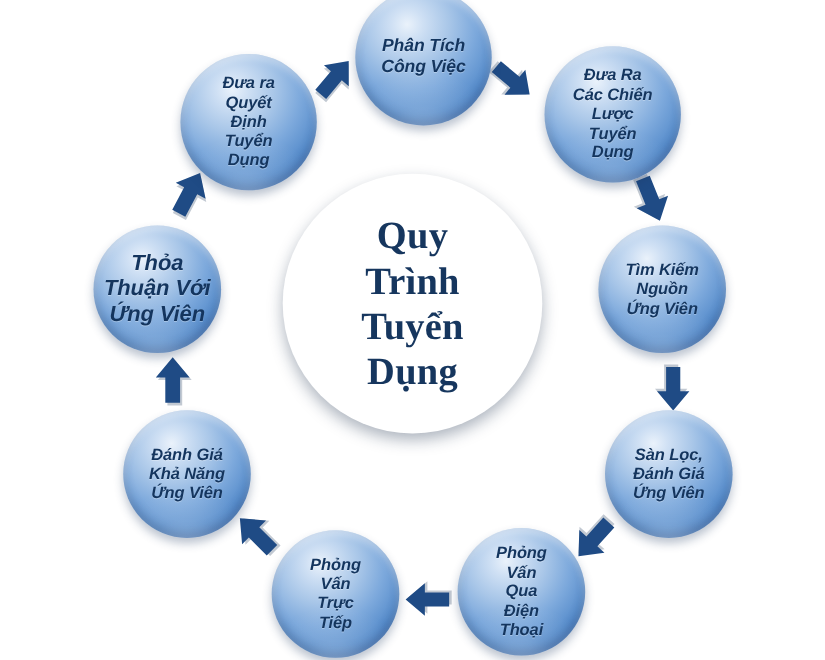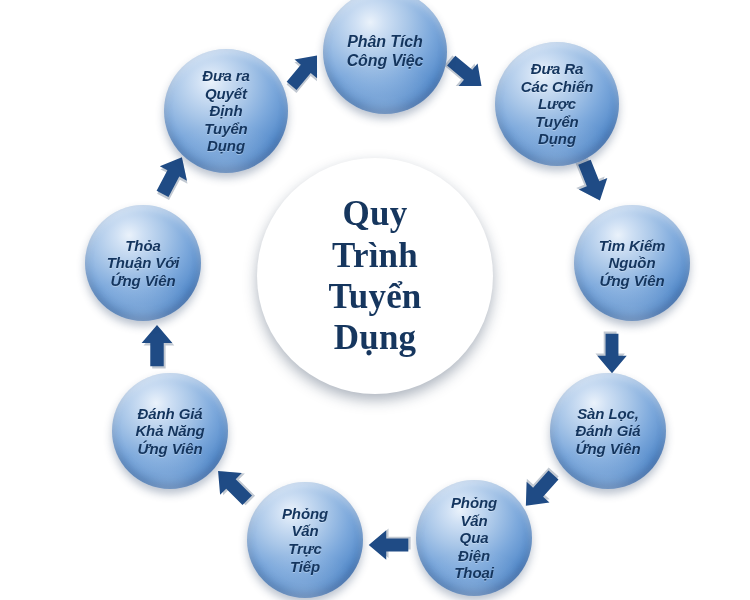--- a/index.html
+++ b/index.html
@@ -198,21 +198,21 @@
         <div class="node-label" style="font-size: 16px;">Phân Tích
 Công Việc</div>
       </div>
       <div class="node" style="left: 495px; top: 42px; width: 124px; height: 124px;">
         <div class="node-label" style="font-size: 15px;">Đưa Ra
 Các Chiến
 Lược
 Tuyển
 Dụng</div>
       </div>
-      <div class="node" style="left: 574px; top: 205px; width: 116px; height: 116px;">
+      <div class="node" style="left: 544px; top: 205px; width: 116px; height: 116px;">
         <div class="node-label" style="font-size: 15px;">Tìm Kiếm
 Nguồn
 Ứng Viên</div>
       </div>
       <div class="node" style="left: 550px; top: 373px; width: 116px; height: 116px;">
         <div class="node-label" style="font-size: 15px;">Sàn Lọc,
 Đánh Giá
 Ứng Viên</div>
       </div>
       <div class="node" style="left: 416px; top: 480px; width: 116px; height: 116px;">
@@ -227,21 +227,21 @@
 Vấn
 Trực
 Tiếp</div>
       </div>
       <div class="node" style="left: 112px; top: 373px; width: 116px; height: 116px;">
         <div class="node-label" style="font-size: 15px;">Đánh Giá
 Khả Năng
 Ứng Viên</div>
       </div>
       <div class="node" style="left: 85px; top: 205px; width: 116px; height: 116px;">
-        <div class="node-label" style="font-size: 15px;">Thỏa
+        <div class="node-label" style="font-size: 20px;">Thỏa
 Thuận Với
 Ứng Viên</div>
       </div>
       <div class="node" style="left: 164px; top: 49px; width: 124px; height: 124px;">
         <div class="node-label" style="font-size: 15px;">Đưa ra
 Quyết
 Định
 Tuyển
 Dụng</div>
       </div>

